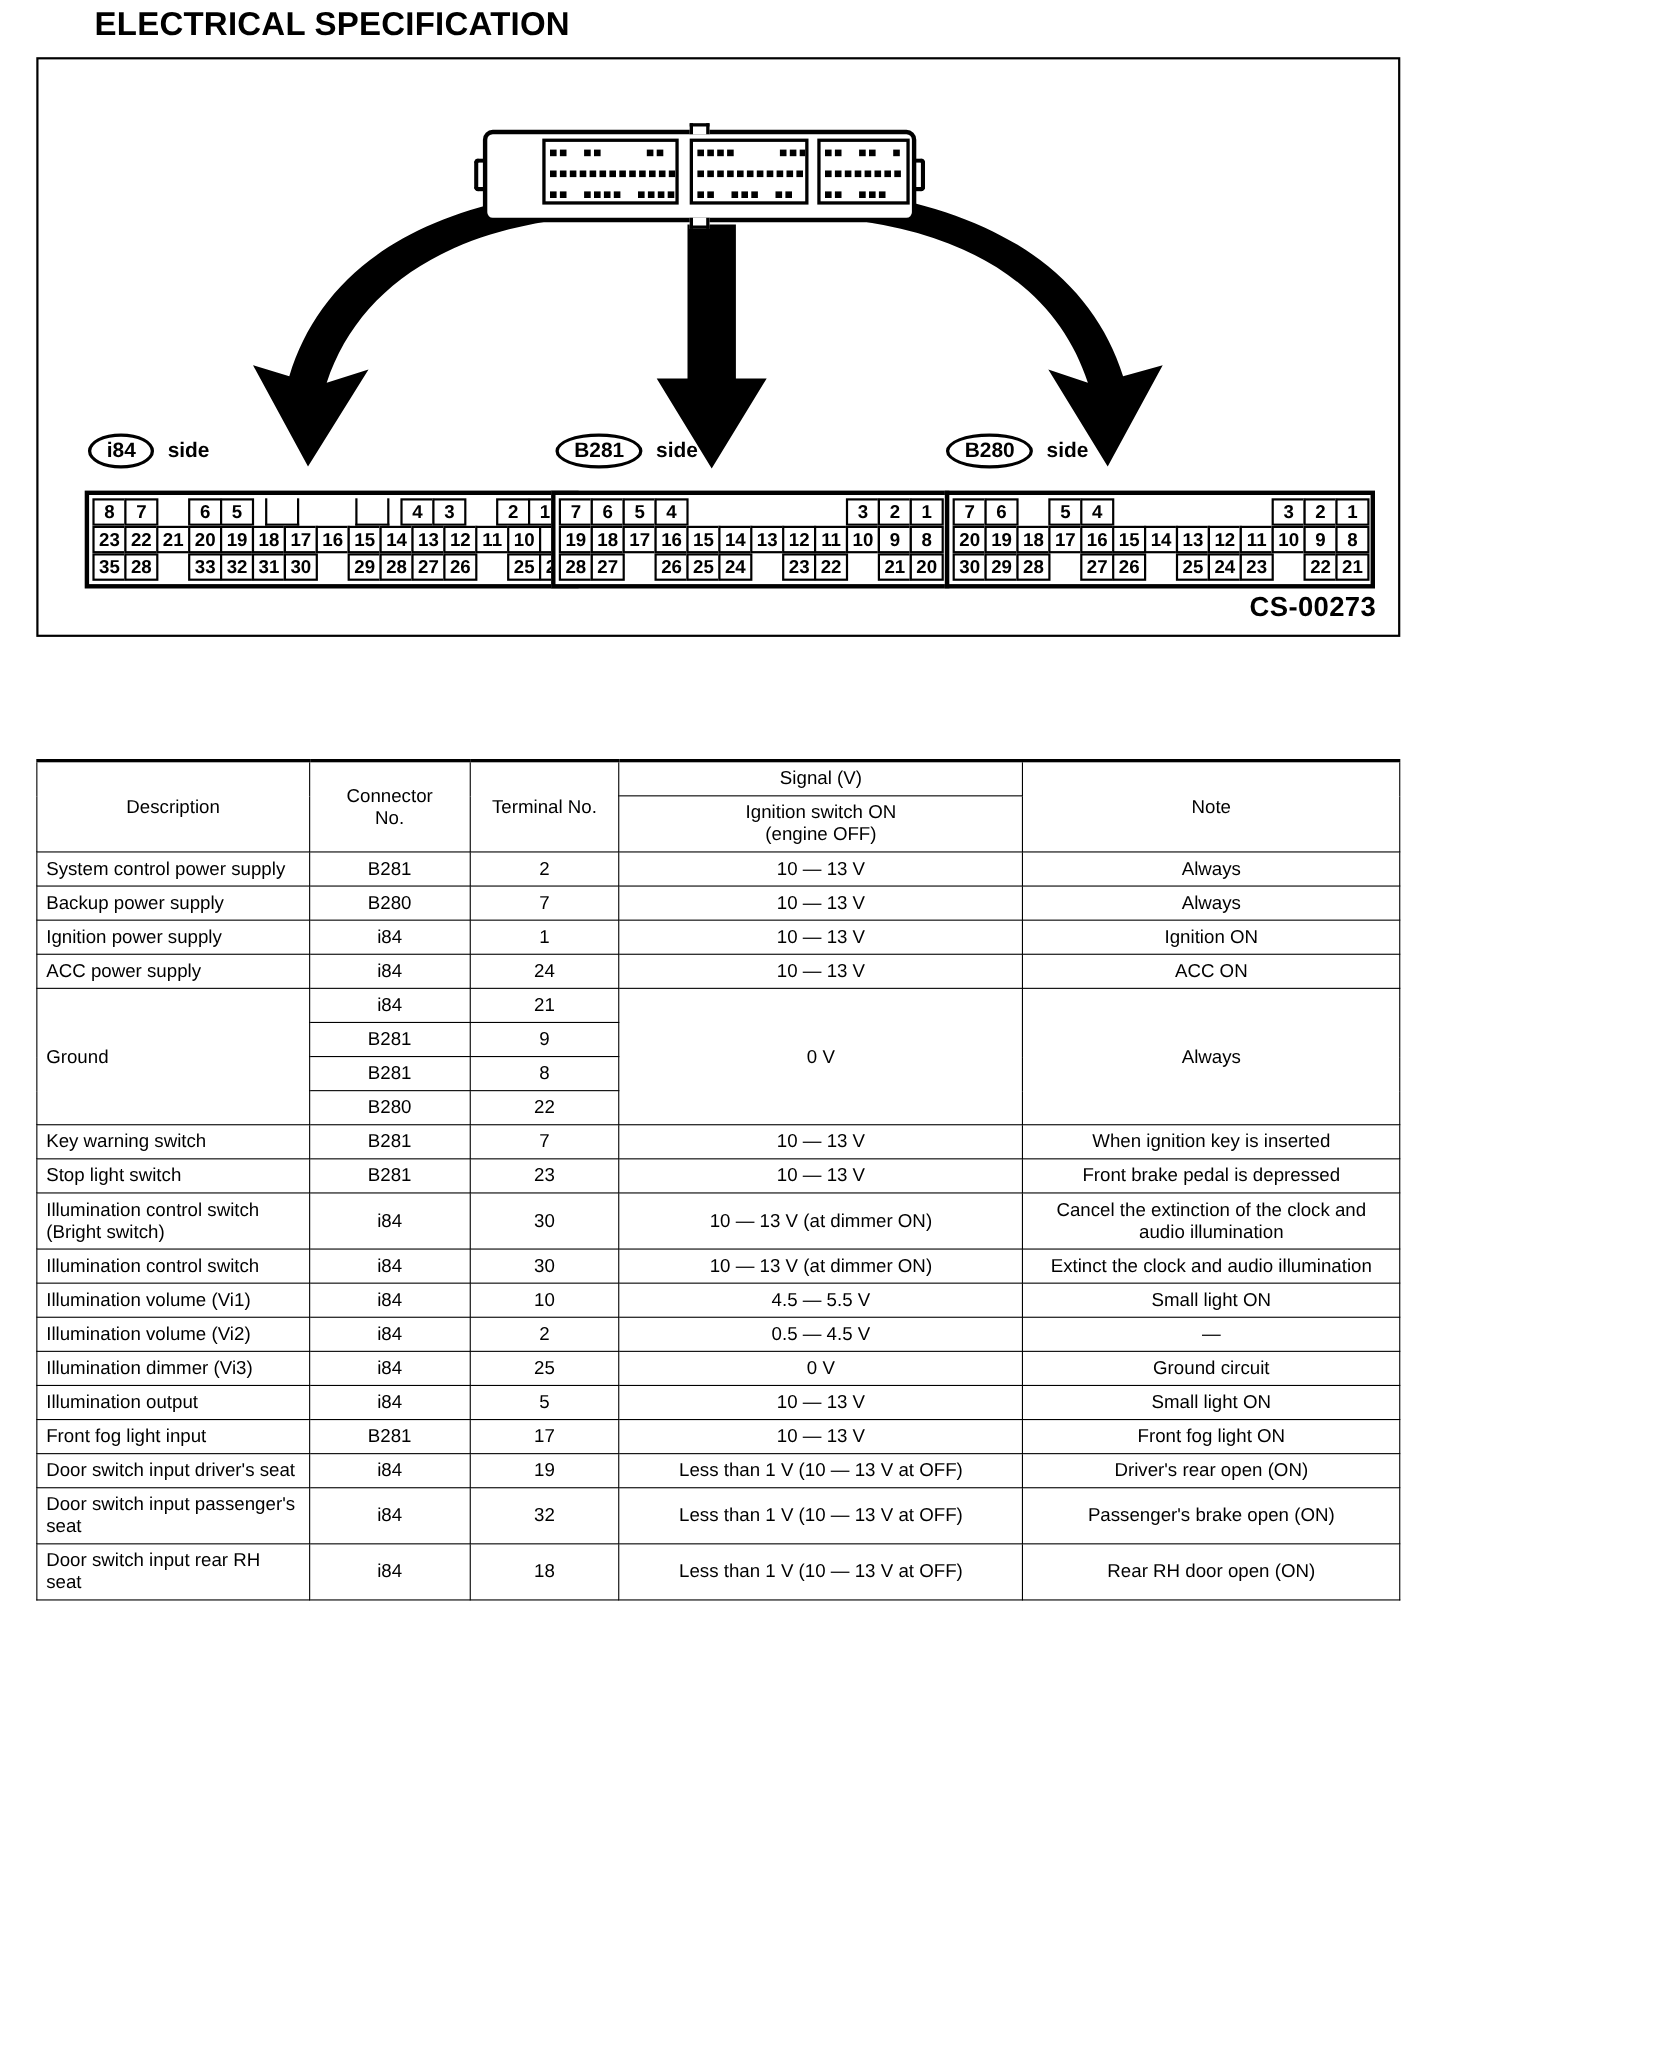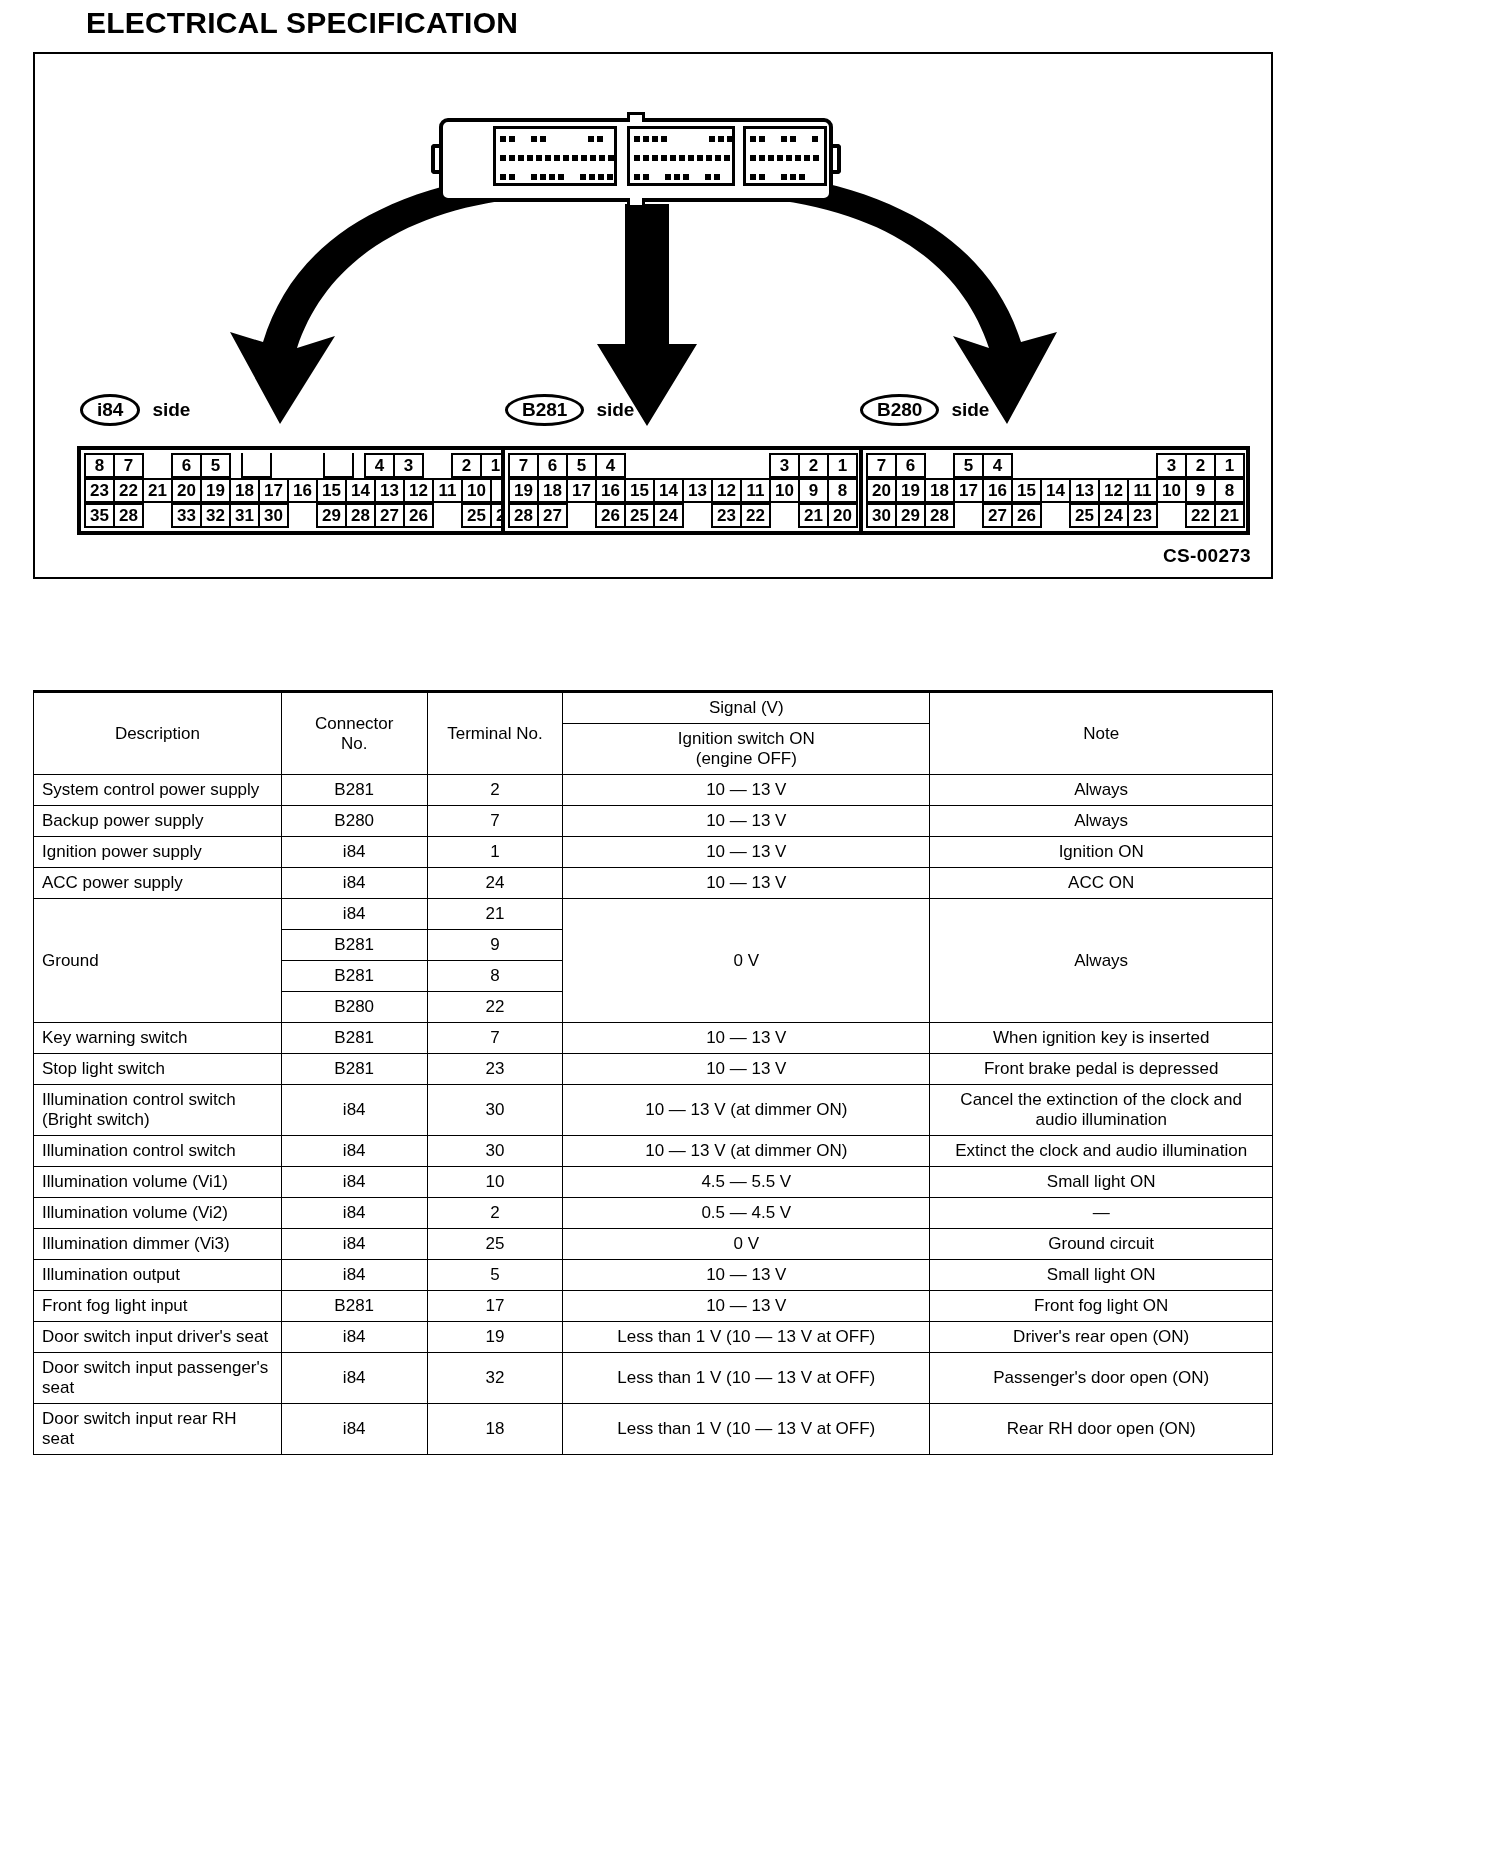--- a/index.html
+++ b/index.html
@@ -176,21 +176,21 @@
     border: 2px solid #000;
     border-top: none;
     background: transparent;
   }
 
   
   .cs-code {
     position: absolute;
     right: 20px;
     bottom: 10px;
-    font-size: 19px;
+    font-size: 25px;
     font-weight: bold;
     letter-spacing: 0.3px;
   }
 
   
   .spec-table {
     position: absolute;
     left: 33px;
     top: 690px;
     width: 1240px;
@@ -653,21 +653,21 @@
         <td class="col-conn">i84</td>
         <td class="col-term">19</td>
         <td class="col-sig">Less than 1 V (10 — 13 V at OFF)</td>
         <td class="col-note tbl-outer-r">Driver's rear open (ON)</td>
       </tr>
       <tr>
         <td class="col-desc tbl-outer">Door switch input passenger's seat</td>
         <td class="col-conn">i84</td>
         <td class="col-term">32</td>
         <td class="col-sig">Less than 1 V (10 — 13 V at OFF)</td>
-        <td class="col-note tbl-outer-r">Passenger's door open (ON)</td>
+        <td class="col-note tbl-outer-r">Passenger's brake open (ON)</td>
       </tr>
       <tr>
         <td class="col-desc tbl-outer">Door switch input rear RH seat</td>
         <td class="col-conn">i84</td>
         <td class="col-term">18</td>
         <td class="col-sig">Less than 1 V (10 — 13 V at OFF)</td>
         <td class="col-note tbl-outer-r">Rear RH door open (ON)</td>
       </tr>
     </tbody>
 </table>

